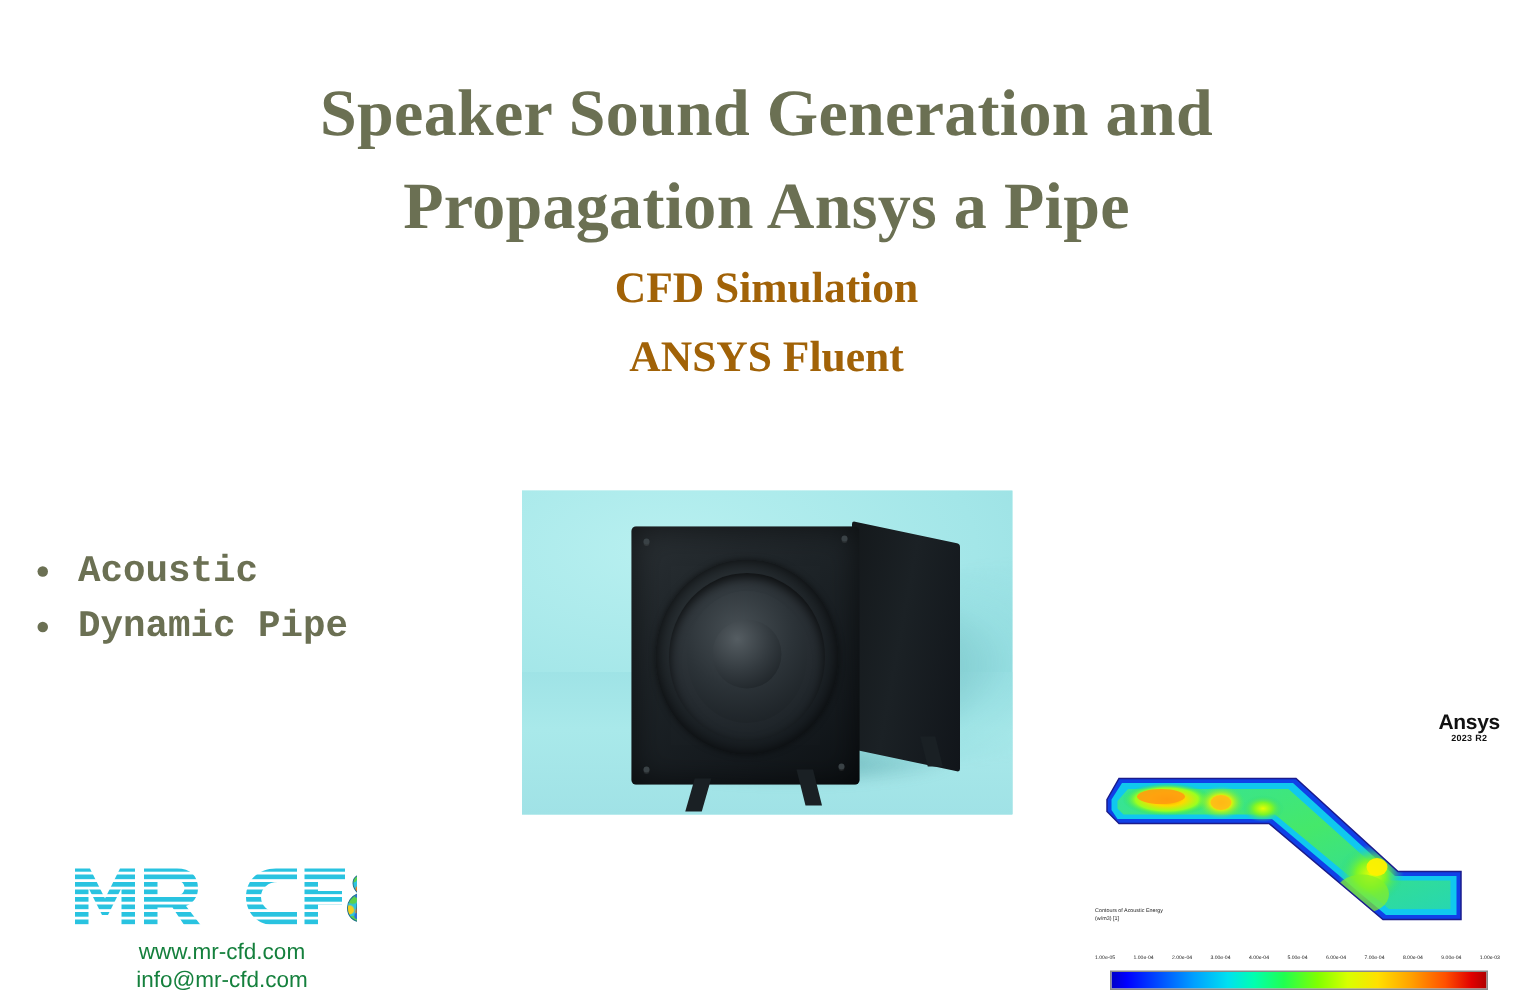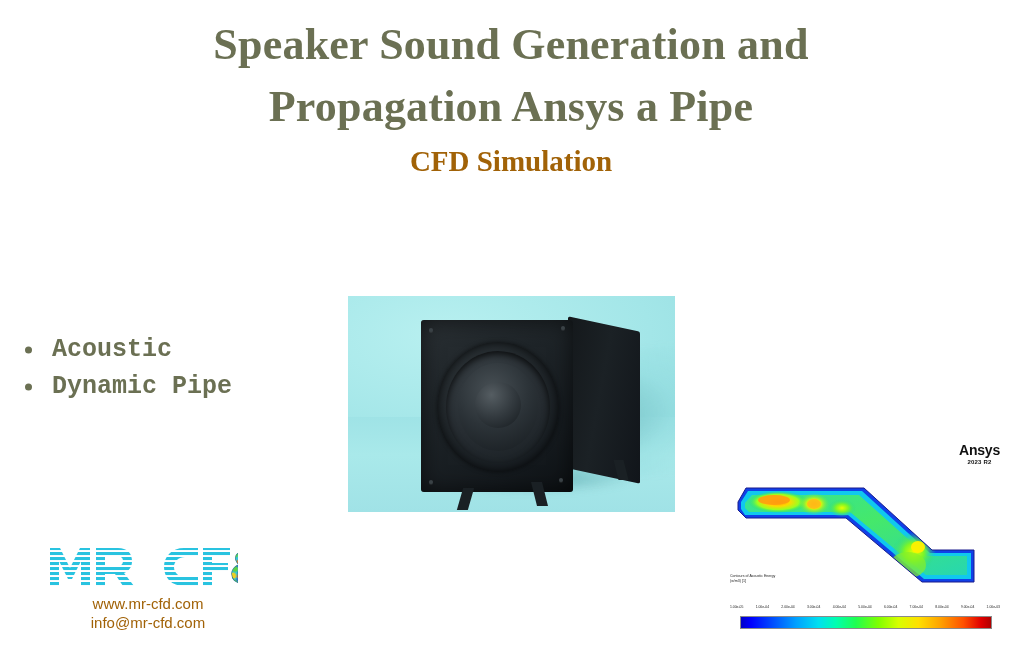--- a/index.html
+++ b/index.html
@@ -3,21 +3,21 @@
 <meta charset="utf-8">
 <style>
   html,body{margin:0;padding:0;}
   body{
     width:1022px;height:664px;
     background:#ffffff;
     font-family:"Liberation Serif", serif;
     overflow:hidden;
     position:relative;
   }
-  .slide{position:absolute;inset:0;}
+  .slide{position:absolute;inset:0;margin-top:31px;}
 
   
   .title-block{
     position:absolute;left:0;top:14px;width:1022px;text-align:center;
   }
   .title-line{
     font-family:"Liberation Serif", serif;
     font-weight:bold;
     font-size:44px;
     line-height:62px;
@@ -174,32 +174,33 @@
   .logo-block{position:absolute;left:48px;top:542px;width:200px;}
   .logo-mark{
     position:relative;height:48px;
   }
   .logo-mark svg{display:block;}
   .logo-lines{
     margin-top:4px;text-align:center;
   }
   .logo-lines div{
     font-family:"Liberation Sans", sans-serif;
-    font-size:15px;line-height:19px;color:#a16207;
+    font-size:15px;line-height:19px;color:#15803d;
   }
 </style>
 </head>
 <body>
 
 <div class="slide">
 
   <div class="title-block">
     <div class="title-line">Speaker Sound Generation and</div>
     <div class="title-line">Propagation Ansys a Pipe</div>
     <div class="subtitle-line">CFD Simulation</div>
+    <div class="subtitle-line">ANSYS Fluent</div>
   </div>
 
   <ul class="bullets">
     <li>
       <span class="bullet-dot"></span>
       <span>Acoustic</span>
     </li>
     <li>
       <span class="bullet-dot"></span>
       <span>Dynamic Pipe</span>

